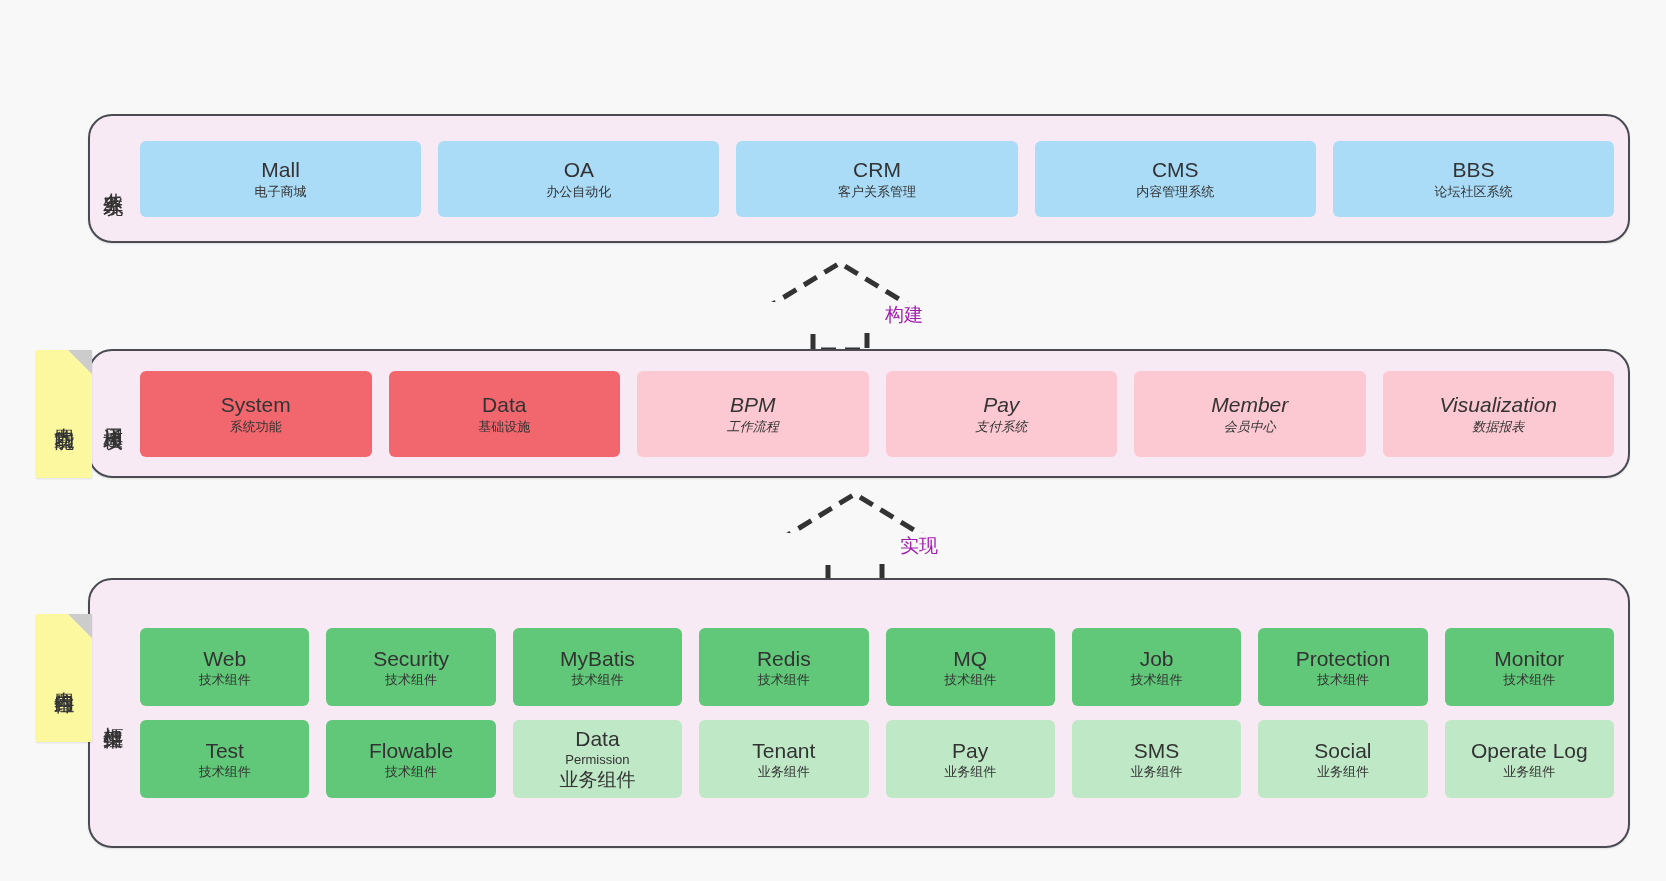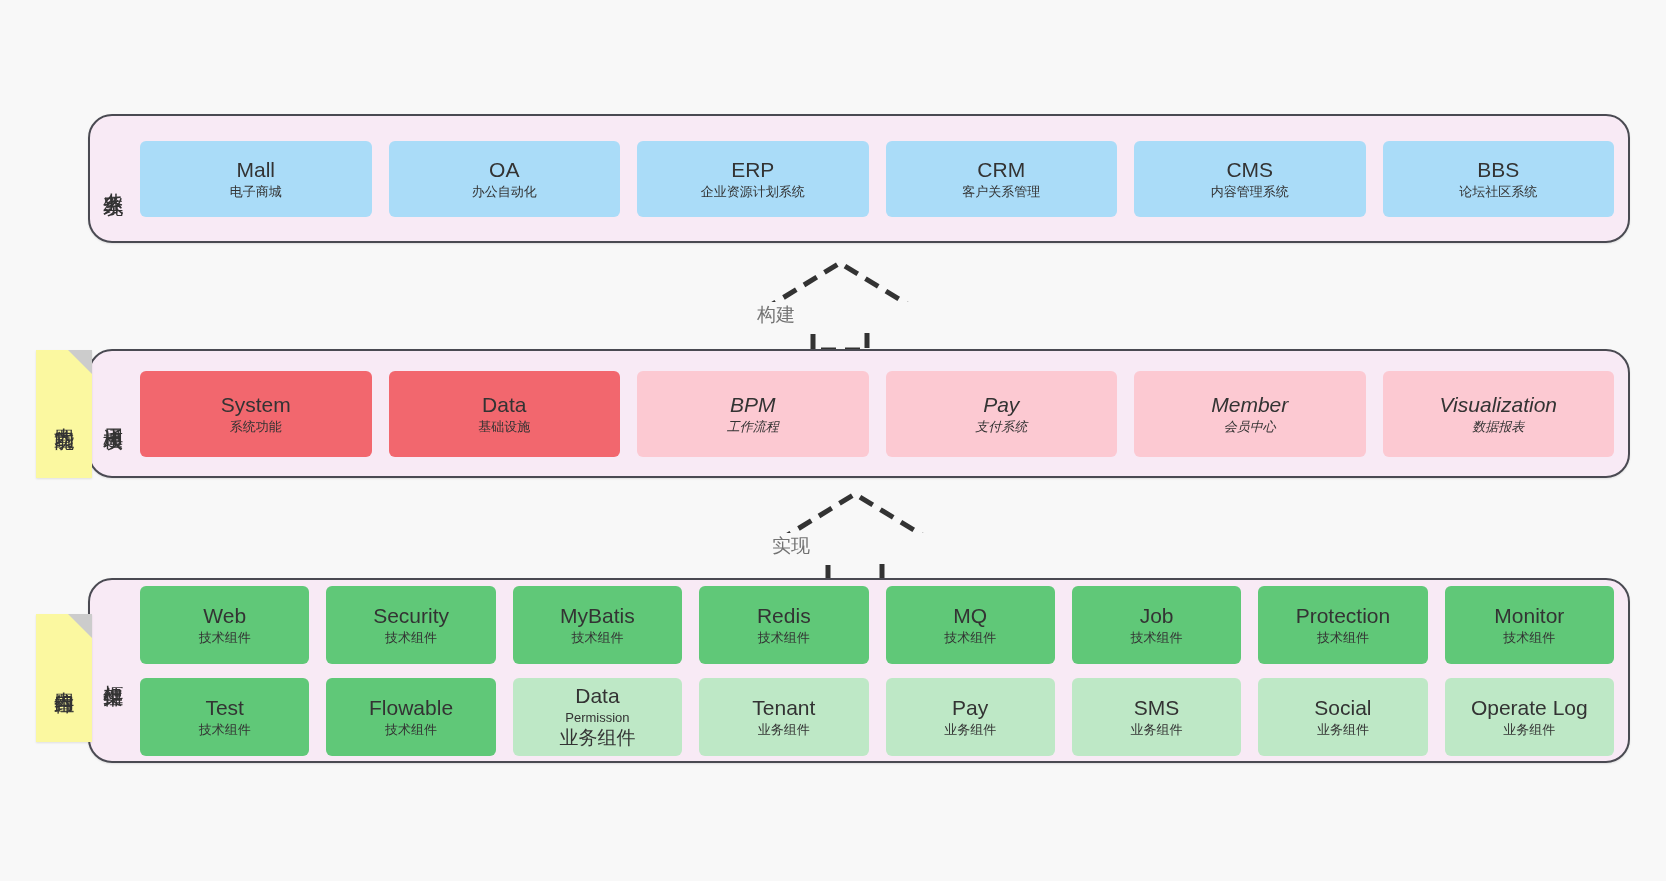--- a/index.html
+++ b/index.html
@@ -79,21 +79,21 @@
   
   #band-common {
     left: 88px; top: 349px; width: 1542px; height: 129px;
   }
   #band-common .card { height: 86px; }
   .card.red   { background: #f2676e; }
   .card.pink  { background: #fcc9d2; font-style: italic; }
 
   
   #band-framework {
-    left: 88px; top: 578px; width: 1542px; height: 185px;
+    left: 88px; top: 578px; width: 1542px; height: 270px;
   }
   #band-framework .card { height: 78px; }
   .card.green      { background: #60c878; }
   .card.lightgreen { background: #bee8c6; }
 
   
   .note {
     position: absolute;
     background: #fbf8a0;
     box-sizing: border-box;
@@ -123,23 +123,23 @@
   .arrow {
     position: absolute;
     width: 170px;
     height: 95px;
   }
   .arrow svg { display: block; width: 170px; height: 95px; }
   .arrow .arrow-label {
     position: absolute;
     left: 0; right: 0;
     top: 44px;
-    text-align: left;
+    text-align: right;
     font-size: 19px;
-    color: #737373;
+    color: #a21caf;
     background: #f8f8f8;
     padding: 0 2px;
     user-select: none;
   }
   #arrow-build   { left: 755px; top: 258px; }
   #arrow-realize { left: 770px; top: 489px; }
 </style>
 </head>
 <body>
 
@@ -147,24 +147,20 @@
   <div class="band-title">业务系统</div>
   <div class="band-body">
     <div class="row">
       <div class="card blue">
         <span class="t1">Mall</span>
         <span class="t2">电子商城</span>
       </div>
       <div class="card blue">
         <span class="t1">OA</span>
         <span class="t2">办公自动化</span>
-      </div>
-      <div class="card blue">
-        <span class="t1">ERP</span>
-        <span class="t2">企业资源计划系统</span>
       </div>
       <div class="card blue">
         <span class="t1">CRM</span>
         <span class="t2">客户关系管理</span>
       </div>
       <div class="card blue">
         <span class="t1">CMS</span>
         <span class="t2">内容管理系统</span>
       </div>
       <div class="card blue">

